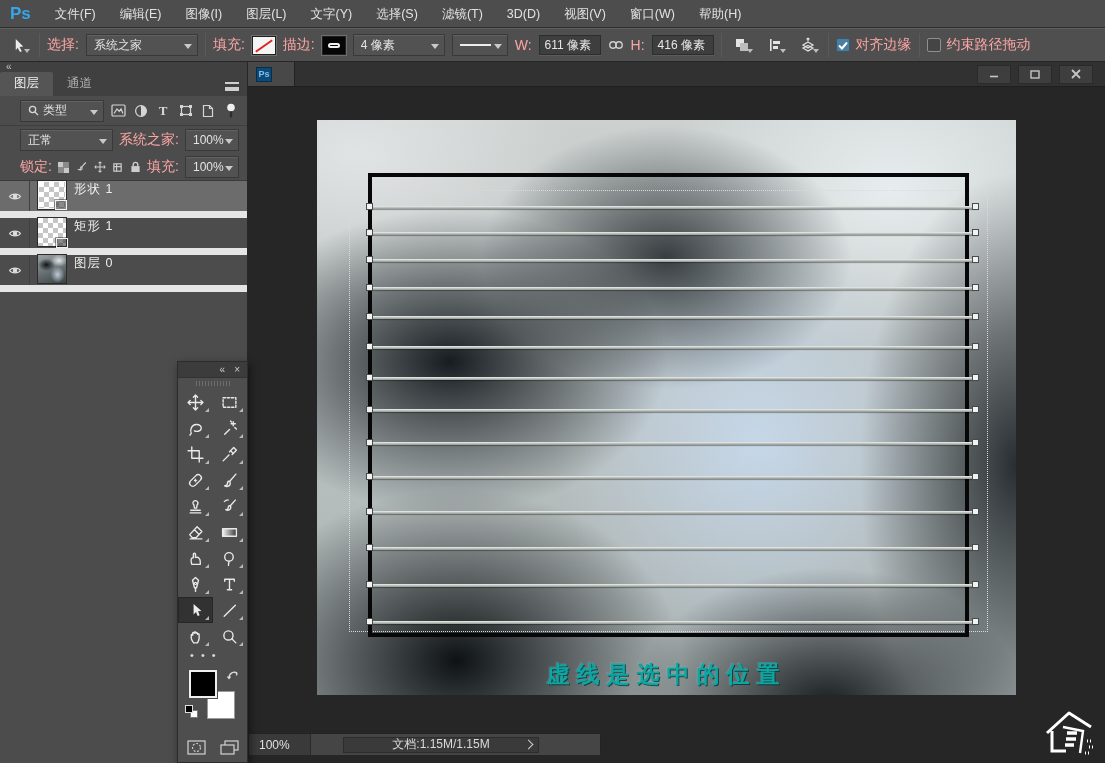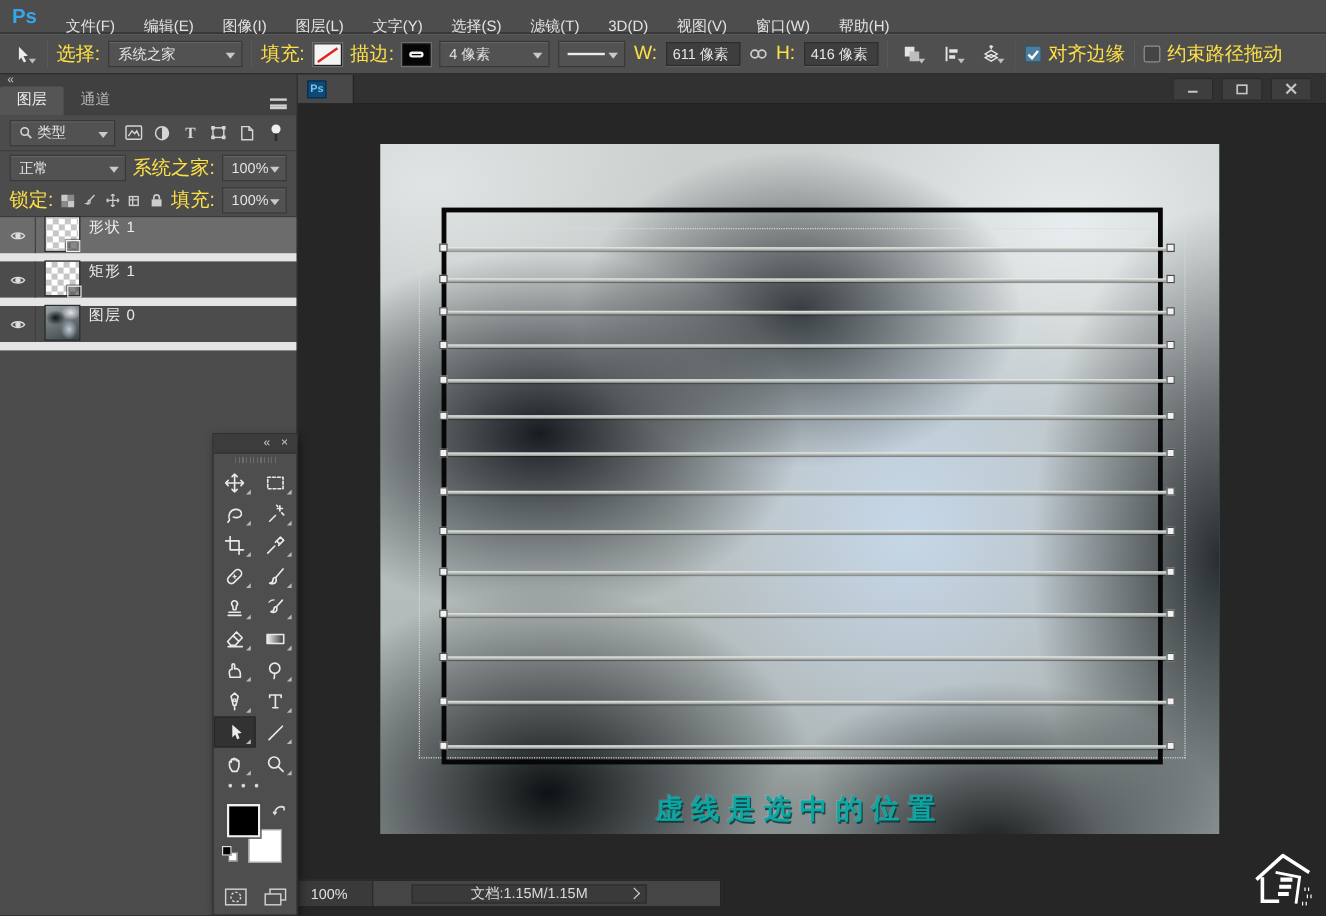--- a/index.html
+++ b/index.html
@@ -4,28 +4,28 @@
 <style>
   * { margin:0; padding:0; box-sizing:border-box; }
   html,body { width:1105px; height:763px; overflow:hidden; background:#262626;
     font-family:"Liberation Sans","DejaVu Sans",sans-serif; }
   body { position:relative; color:#dcdcdc; font-size:12px; }
 
   
   .menubar { position:absolute; top:0; left:0; right:0; height:28px; background:#4d4d4d;
     border-bottom:1px solid #2e2e2e; display:flex; align-items:center; z-index:10; }
   .ps-logo { color:#37a5e9; font-weight:bold; font-size:17px; padding:0 12px 0 10px; }
-  .menu-item { padding:8px 12px; font-size:12.5px; color:#e2e2e2; height:28px; line-height:28px; cursor:default; }
+  .menu-item { padding:0 12px; font-size:12.5px; color:#e2e2e2; height:28px; line-height:28px; cursor:default; }
 
   
   .optionsbar { position:absolute; top:28px; left:0; right:0; height:34px; background:#4f4f4f;
     border-top:1px solid #5e5e5e; border-bottom:1px solid #272727; display:flex; align-items:center;
     gap:7px; padding:0 6px; z-index:9; }
   .vsep { width:1px; height:24px; background:#3c3c3c; border-right:1px solid #5a5a5a; flex:0 0 auto; }
-  .opt-label { color:#fde047; font-size:16px; white-space:nowrap; }
+  .opt-label { color:#fca5a5; font-size:14px; white-space:nowrap; }
   .dd { position:relative; background:#525252; border:1px solid #393939; box-shadow:inset 0 1px 0 rgba(255,255,255,.09);
     height:22px; display:flex; align-items:center; padding:0 16px 0 7px; color:#e3e3e3; white-space:nowrap; }
   .dd::after { content:""; position:absolute; right:5px; top:9px; border:4px solid transparent; border-top:5px solid #c9c9c9; }
   .field { background:#3e3e3e; border:1px solid #2d2d2d; box-shadow:0 1px 0 rgba(255,255,255,.08);
     height:20px; display:flex; align-items:center; padding:0 5px; color:#e6e6e6; white-space:nowrap; }
   .swatch { width:24px; height:19px; border:1px solid #1f1f1f; outline:1px solid #6e6e6e; position:relative; flex:0 0 auto; }
   .swatch-fill { background:#f4f4f4; }
   .swatch-fill::after { content:""; position:absolute; left:1px; right:1px; top:50%; height:2px;
     background:#d22; transform:rotate(-35deg); }
   .swatch-stroke { background:#060606; }
@@ -42,21 +42,21 @@
   
   .leftpanel { position:absolute; top:62px; left:0; width:248px; bottom:0; background:#4c4c4c;
     border-right:1px solid #262626; z-index:3; }
   .collapse-strip { height:11px; background:#404040; color:#c4c4c4; font-size:10px; line-height:9px; padding-left:6px; }
   .tabsrow { height:23px; background:#404040; display:flex; align-items:flex-end; }
   .ptab { padding:3px 14px 4px; font-size:12.5px; color:#b3b3b3; }
   .ptab.active { background:#555555; color:#efefef; border-radius:2px 2px 0 0; }
   .pmenu { margin-left:auto; margin-right:8px; margin-bottom:5px; width:14px; height:9px;
     border-top:2px solid #cfcfcf; border-bottom:2px solid #cfcfcf; position:relative; }
   .pmenu::after { content:""; position:absolute; left:0; right:0; top:2.5px; height:2px; background:#cfcfcf; }
-  .panelrow { display:flex; align-items:center; padding:0 8px 0 8px; gap:6px; }
+  .panelrow { display:flex; align-items:center; padding:0 8px 0 20px; gap:6px; }
   .filterrow { height:30px; border-bottom:1px solid #3e3e3e; }
   .blendrow { height:28px;align-items:center; }
   .lockrow { height:27px; border-bottom:1px solid #3a3a3a; }
   .smico { display:inline-flex; align-items:center; justify-content:center; width:20px; height:18px; }
   .pinknob { margin-left:auto; }
   .layerrow { height:37px; display:flex; align-items:flex-start; border-bottom:7px solid #e5e5e5; background:#4c4c4c; }
   .layerrow.selected { background:#6c6c6c; }
   .eyecell { width:30px; align-self:stretch; border-right:1px solid #404040; display:flex; align-items:center; justify-content:center; }
   .thumb { width:28px; height:28px; margin:0 8px; position:relative; flex:0 0 auto;
     outline:1px solid #2c2c2c; }

